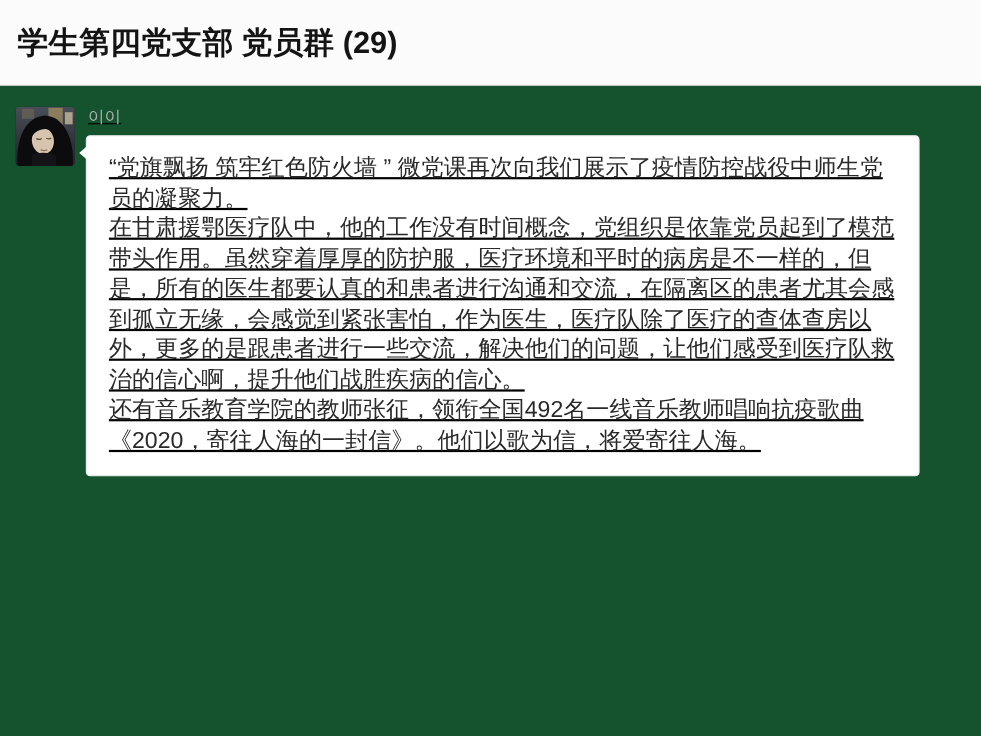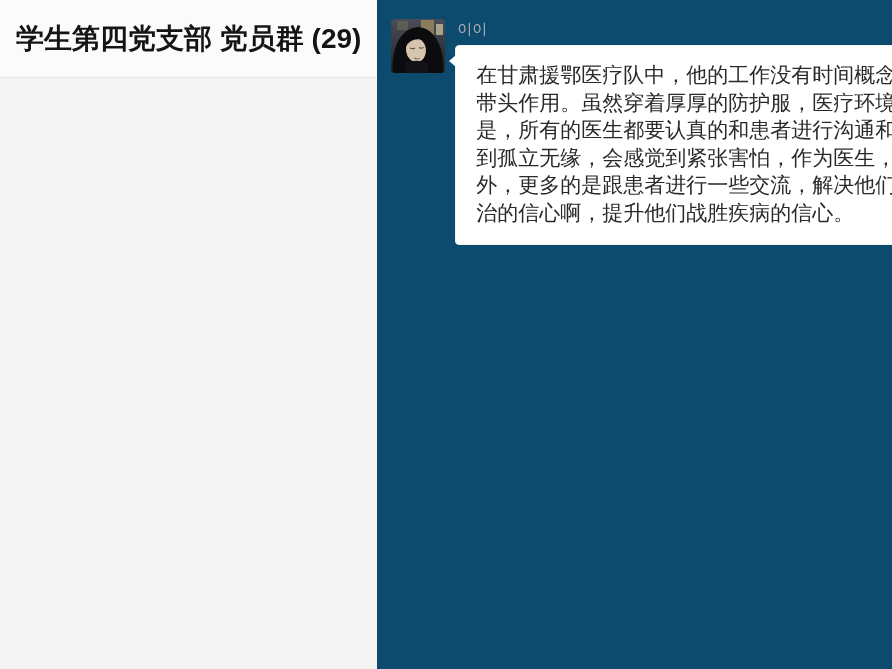--- a/index.html
+++ b/index.html
@@ -1,34 +1,34 @@
 <!DOCTYPE html>
 <html><head>
 <meta charset="utf-8">
 <style>
   html,body{margin:0;padding:0;}
   body{
     width:892px;height:669px;overflow:hidden;
     font-family:"Liberation Sans",sans-serif;
     background:#f4f4f4;
   }
-  .chat-window{width:892px;height:669px;display:flex;flex-direction:row;}
+  .chat-window{width:892px;height:669px;display:flex;flex-direction:column;}
   .chat-header{
     height:78px;flex:0 0 auto;background:#fbfbfb;
     border-bottom:1px solid #e7e7e7;
     display:flex;align-items:center;
     padding:0 16px;box-sizing:border-box;
   }
   .chat-title{
     margin:0;font-size:28px;font-weight:700;color:#141414;
     white-space:nowrap;
   }
   .chat-body{
-    flex:1 1 auto;background:#0c4a6e;
-    padding:19px 12px 0 14px;box-sizing:border-box;overflow:hidden;
+    flex:1 1 auto;background:#14532d;
+    padding:19px 12px 0 14px;box-sizing:border-box;overflow:hidden;text-decoration:underline;
   }
   .message-row{display:flex;align-items:flex-start;}
   .avatar{
     width:54px;height:54px;border-radius:4px;overflow:hidden;
     flex:0 0 auto;background:#2a2c33;cursor:pointer;
   }
   .avatar svg{display:block;}
   .message-col{margin-left:10px;min-width:0;}
   .sender-name{
     font-size:15px;line-height:18px;color:#b4b4b4;
@@ -81,21 +81,23 @@
           <path d="M15 44 C 20 41, 32 41, 37 45 L 37 54 L 15 54 Z" fill="#141318"></path>
         </svg>
       </div>
 
       <div class="message-col">
         <div class="sender-name">이이</div>
 
         <div class="bubble">
           <span class="bubble-tail"></span>
           <div class="message-text">
+              <div class="para">“党旗飘扬 筑牢红色防火墙 ” 微党课再次向我们展示了疫情防控战役中师生党员的凝聚力。</div>
               <div class="para">在甘肃援鄂医疗队中，他的工作没有时间概念，党组织是依靠党员起到了模范带头作用。虽然穿着厚厚的防护服，医疗环境和平时的病房是不一样的，但是，所有的医生都要认真的和患者进行沟通和交流，在隔离区的患者尤其会感到孤立无缘，会感觉到紧张害怕，作为医生，医疗队除了医疗的查体查房以外，更多的是跟患者进行一些交流，解决他们的问题，让他们感受到医疗队救治的信心啊，提升他们战胜疾病的信心。</div>
+              <div class="para">还有音乐教育学院的教师张征，领衔全国492名一线音乐教师唱响抗疫歌曲《2020，寄往人海的一封信》。他们以歌为信，将爱寄往人海。</div>
             </div>
         </div>
       </div>
 
     </div>
   </main>
 
 </div>
 
 </body></html>

